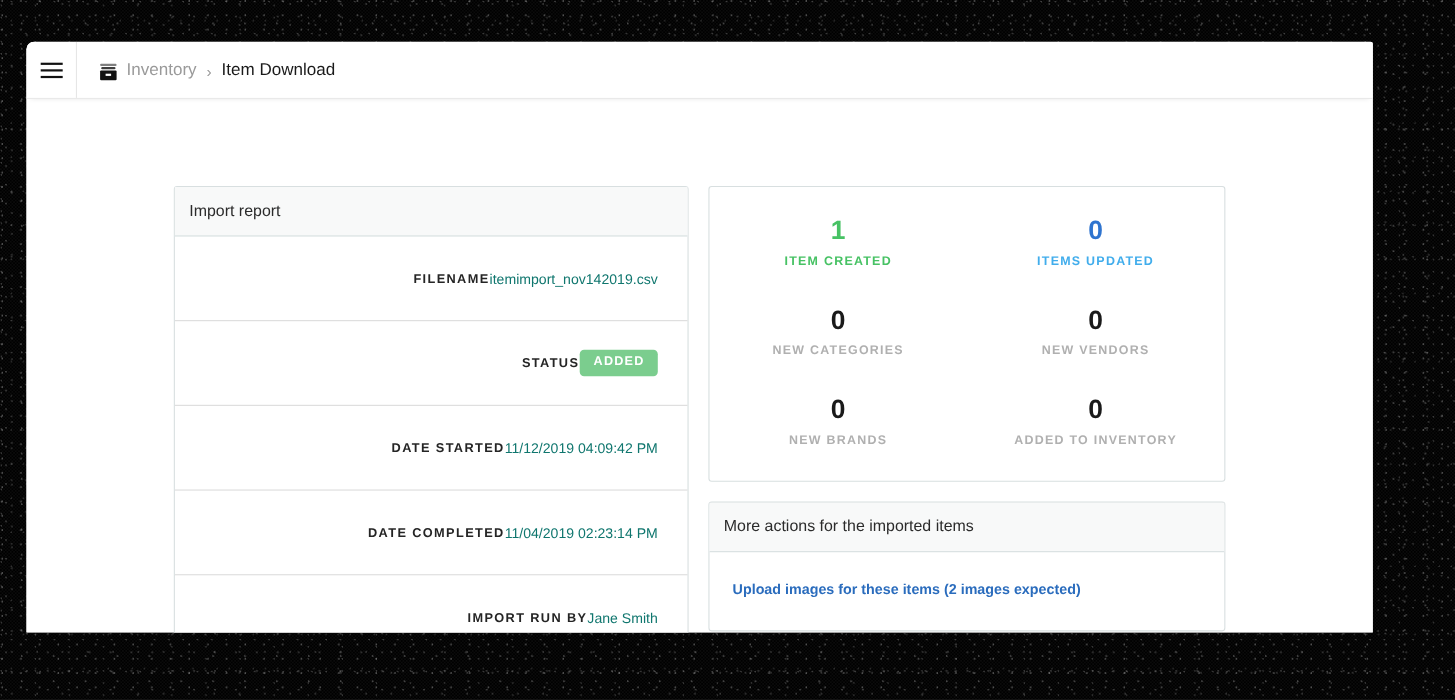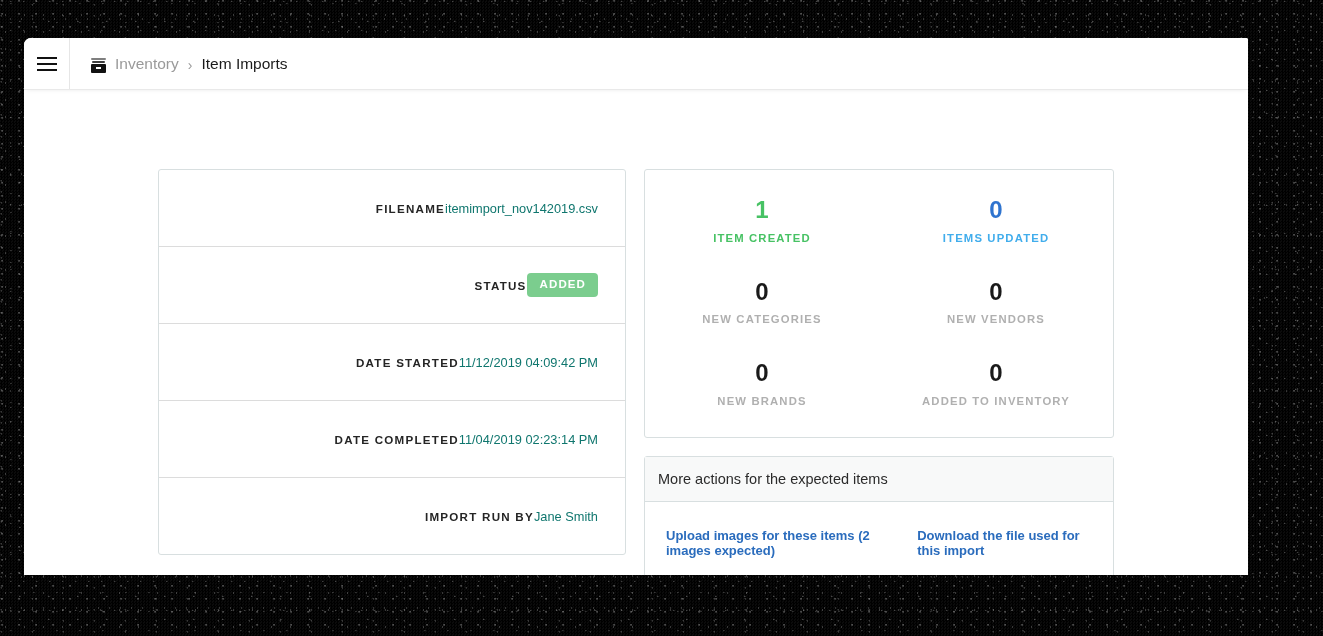--- a/index.html
+++ b/index.html
@@ -262,29 +262,32 @@
 
     <nav id="breadcrumb">
       <span class="drawer-icon">
         <span class="lid"></span>
         <span class="lid2"></span>
         <span class="body"></span>
         <span class="handle"></span>
       </span>
       <span id="crumb-inventory">Inventory</span>
       <span id="crumb-sep">›</span>
-      <span id="crumb-current">Item Imports</span>
+      <span id="crumb-current">Item Download</span>
     </nav>
   </div>
 
   <div id="content">
     <div id="columns">
 
       <div class="col-left">
         <div class="card" id="report-card">
+          <div class="card-header">
+            <span>Import report</span>
+          </div>
 
           <div class="report-row">
             <span class="row-label">FILENAME</span>
             <span class="row-value">itemimport_nov142019.csv</span>
           </div>
 
           <div class="report-row">
             <span class="row-label">STATUS</span>
             <span class="badge-done">ADDED</span>
           </div>
@@ -339,24 +342,23 @@
             <div class="stat">
               <div class="stat-number">0</div>
               <div class="stat-label">ADDED TO INVENTORY</div>
             </div>
 
           </div>
         </div>
 
         <div class="card" id="actions-card">
           <div class="card-header">
-            <span>More actions for the expected items</span>
+            <span>More actions for the imported items</span>
           </div>
           <div id="actions-body">
             <a class="action-link">Upload images for these items (2 images expected)</a>
-            <a class="action-link">Download the file used for this import</a>
           </div>
         </div>
 
       </div>
     </div>
   </div>
 </div>
 
 </body></html>

